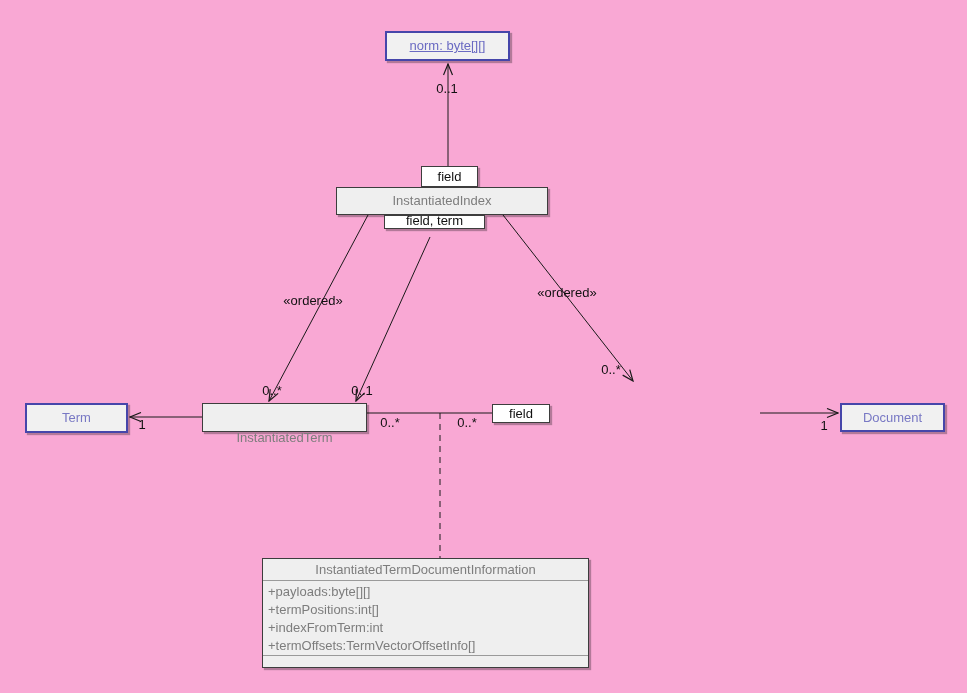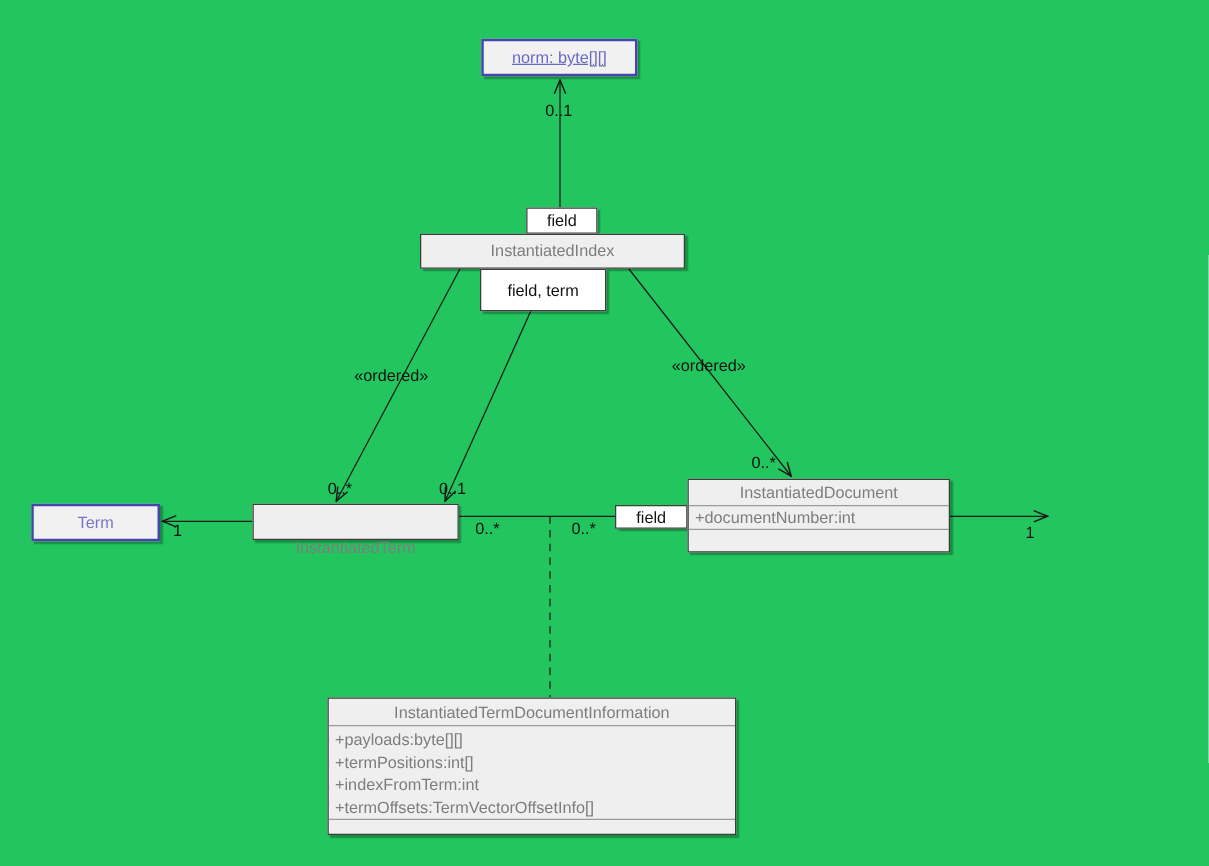--- a/index.html
+++ b/index.html
@@ -1,20 +1,20 @@
 <!DOCTYPE html>
 <html><head>
 <meta charset="utf-8">
 <style>
   html, body { margin: 0; padding: 0; background: #ffffff; }
   #canvas {
     position: relative;
     width: 967px;
     height: 693px;
-    background: #22c55e;
+    background: #f9a8d4;
     font-family: "Liberation Sans", "DejaVu Sans", sans-serif;
     overflow: hidden;
   }
   #edges {
     position: absolute;
     left: 0; top: 0;
     width: 967px; height: 693px;
   }
   .node {
     position: absolute;
@@ -102,44 +102,40 @@
   </div>
 
   <div class="qualifier" style="left:421px; top:166px; width:57px; height:21px;">
     <span>field</span>
   </div>
 
   <div class="node" style="left:336px; top:187px; width:212px; height:28px;">
     <span class="class-title" style="line-height:26px;">InstantiatedIndex</span>
   </div>
 
-  <div class="qualifier" style="left:384px; top:215px; width:101px; height:34px;">
+  <div class="qualifier" style="left:384px; top:215px; width:101px; height:14px;align-items:flex-end;">
     <span>field, term</span>
   </div>
 
   <div class="node blue" style="left:25px; top:403px; width:103px; height:30px;">
     <span class="class-title" style="line-height:26px;">Term</span>
   </div>
 
   <div class="node" style="left:202px; top:403px; width:165px; height:29px;">
     <span class="class-title" style="line-height:27px;margin-top:20px;">InstantiatedTerm</span>
   </div>
 
   <div class="qualifier" style="left:492px; top:404px; width:58px; height:19px;">
     <span>field</span>
   </div>
 
-  <div class="node" style="left:550px; top:383px; width:210px; height:59px;">
-    <span class="class-title" style="line-height:20px;">InstantiatedDocument</span>
-    <div class="compartment" style="height:19px;">
-      <span class="attr-line">+documentNumber:int</span>
-    </div>
-    <div class="compartment" style="height:17px;"></div>
+
+  <div class="node blue" style="left:840px; top:403px; width:105px; height:29px;">
+    <span class="class-title" style="line-height:25px;">Document</span>
   </div>
-
 
   <div class="node" style="left:262px; top:558px; width:327px; height:110px;">
     <span class="class-title" style="line-height:21px;">InstantiatedTermDocumentInformation</span>
     <div class="compartment" style="height:75px; padding-top:2px;">
       <span class="attr-line">+payloads:byte[][]</span>
       <span class="attr-line">+termPositions:int[]</span>
       <span class="attr-line">+indexFromTerm:int</span>
       <span class="attr-line">+termOffsets:TermVectorOffsetInfo[]</span>
     </div>
     <div class="compartment" style="height:12px;"></div>

